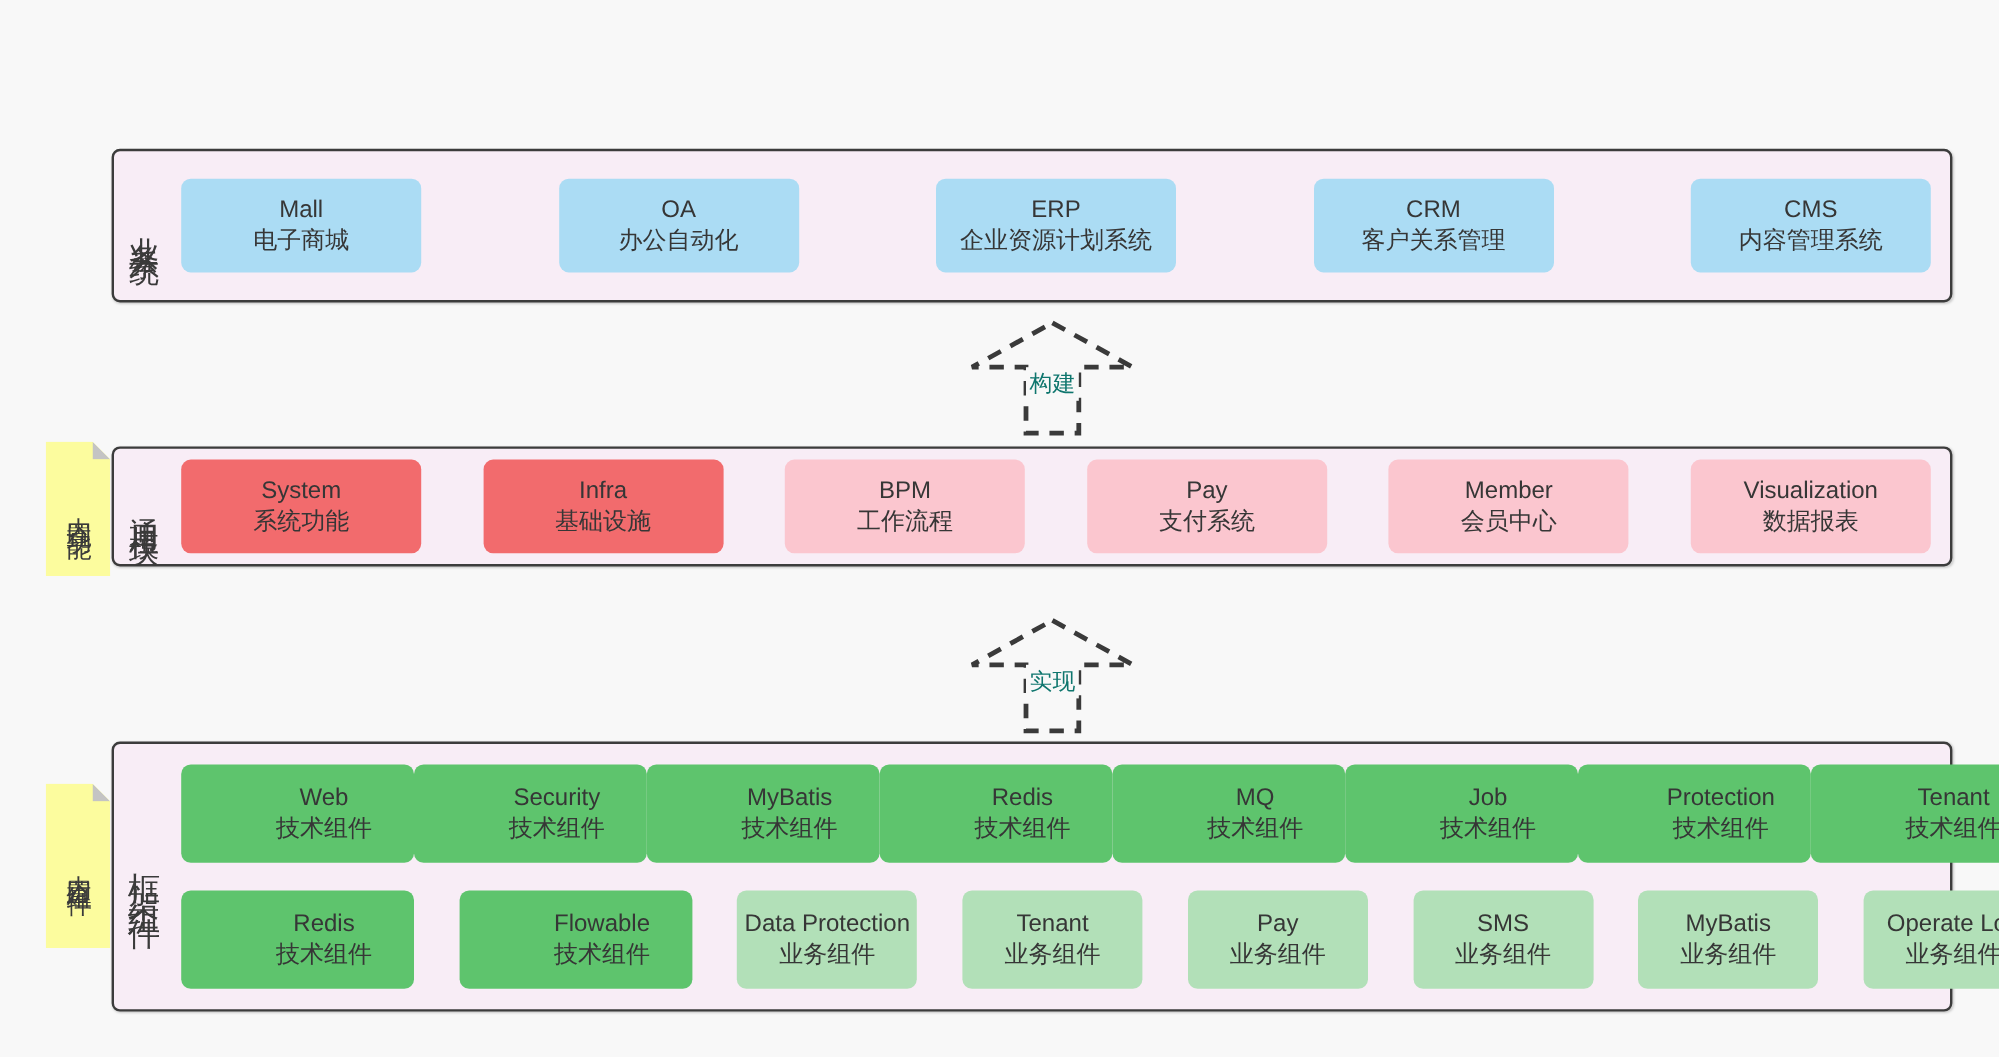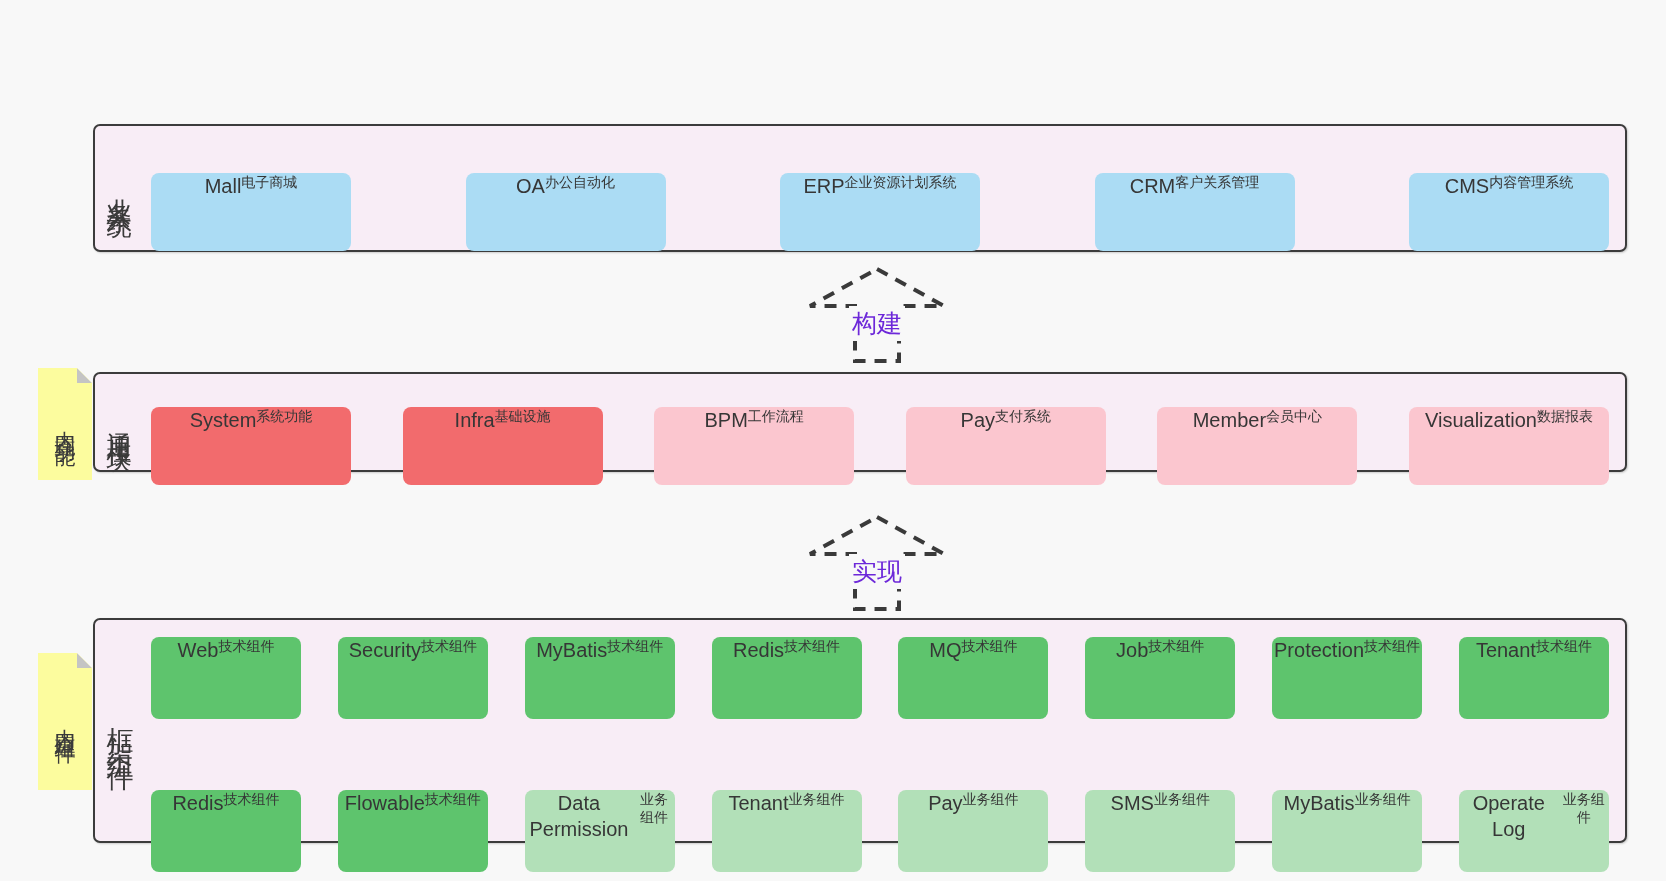--- a/index.html
+++ b/index.html
@@ -26,32 +26,31 @@
     display:flex;align-items:center;justify-content:center;
   }
   .layer-3 .side-label{font-size:27px;letter-spacing:13px;}
 
   .boxes{flex:1;display:flex;justify-content:space-between;align-items:center;padding:0 16px 0 6px;}
   .rows{flex:1;display:flex;flex-direction:column;gap:23px;padding:0 16px 0 6px;}
   .rows .boxes{padding:0;}
 
   .node{
     border-radius:8px;color:#363636;text-align:center;
-    display:flex;flex-direction:row;justify-content:center;
+    display:flex;flex-direction:column;justify-content:center;
     line-height:1.32;
-    margin-top:48px;
   }
   .node .t{font-size:20px;}
-  .node .s{font-size:14px;}
+  .node .s{font-size:20px;}
   .cols6 .node{width:200px;height:78px;}
   .cols8 .node{width:150px;height:82px;}
   .blue{background:var(--blue,#abdcf4);}
   .red{background:var(--red,#f26b6d);}
   .pink{background:var(--pink,#fbc6cf);}
-  .green{background:var(--green_dark,#5ec46d);}
+  .green{background:var(--green_dark,#5ec46d);padding-left:44px;}
   .green-light{background:var(--green_light,#b2e0b8);}
 
   .note{
     position:absolute;left:38px;width:54px;
     background:var(--note_yellow,#fcfc9e);
     clip-path:polygon(0 0, calc(100% - 15px) 0, 100% 15px, 100% 100%, 0 100%);
     display:flex;align-items:center;justify-content:center;
   }
   .note::after{
     content:"";position:absolute;top:0;right:0;width:15px;height:15px;
@@ -68,22 +67,22 @@
   .arrow{position:absolute;left:807px;width:140px;height:98px;}
   .arrow-1{top:266px;}
   .arrow-2{top:514px;}
   .arrow svg{display:block;width:100%;height:100%;}
   .arrow polygon{
     fill:none;stroke:var(--arrow,#3a3a3a);stroke-width:4;
     stroke-dasharray:12 9;stroke-linecap:butt;
   }
   .arrow-label{
     position:absolute;left:50%;top:40px;transform:translateX(-50%);
-    background:var(--page_bg,#f8f8f8);color:#6d28d9;
-    font-size:25px;padding:1px 3px;white-space:nowrap;
+    background:var(--page_bg,#f8f8f8);color:#0f766e;
+    font-size:19px;padding:1px 3px;white-space:nowrap;
   }
 </style>
 </head>
 <body>
 
 <div class="canvas">
 
   <section class="layer layer-1">
     <div class="side-label">业务系统</div>
     <div class="boxes cols6">
@@ -197,21 +196,21 @@
       <div class="boxes cols8">
         <div class="node green">
           <div class="t">Redis</div>
           <div class="s">技术组件</div>
         </div>
         <div class="node green">
           <div class="t">Flowable</div>
           <div class="s">技术组件</div>
         </div>
         <div class="node green-light">
-          <div class="t">Data Permission</div>
+          <div class="t">Data Protection</div>
           <div class="s">业务组件</div>
         </div>
         <div class="node green-light">
           <div class="t">Tenant</div>
           <div class="s">业务组件</div>
         </div>
         <div class="node green-light">
           <div class="t">Pay</div>
           <div class="s">业务组件</div>
         </div>

